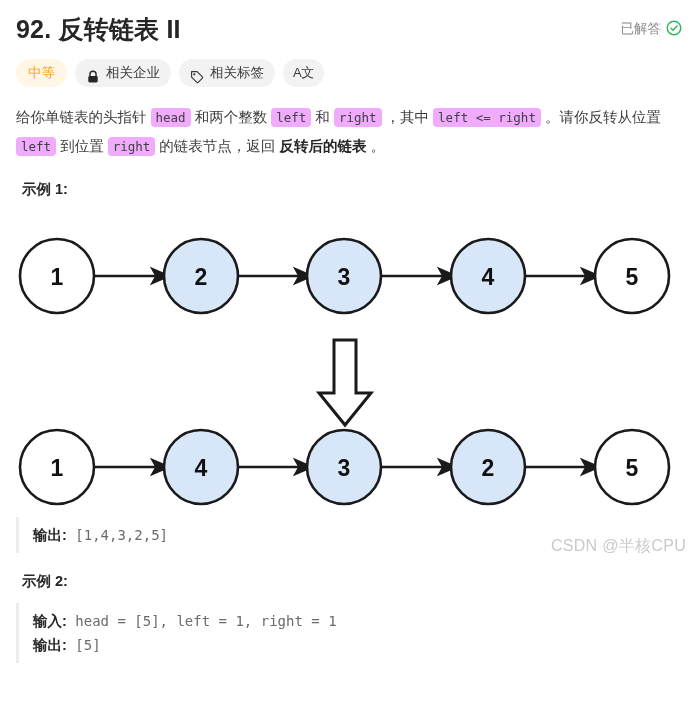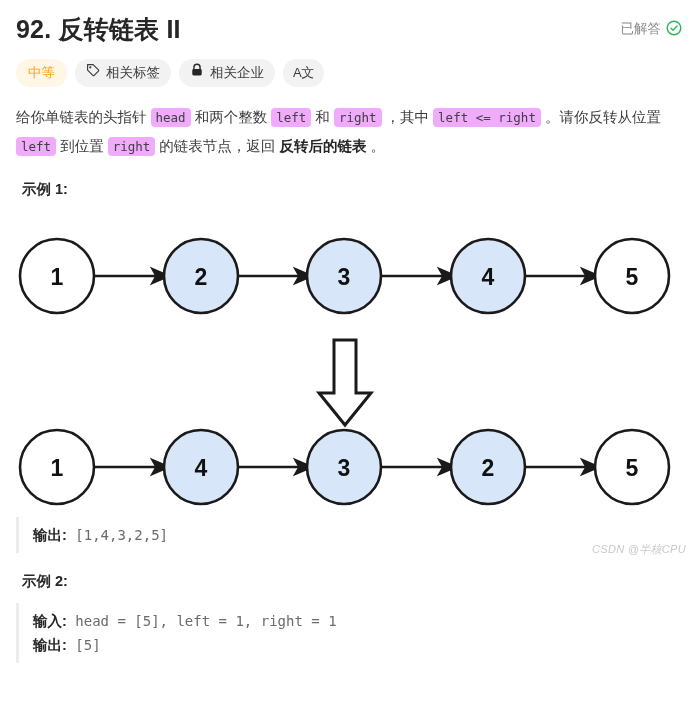--- a/index.html
+++ b/index.html
@@ -64,21 +64,21 @@
   
   .chips-row {
     display: flex;
     align-items: center;
     gap: 8px;
     padding: 13px 16px 0 16px;
     box-sizing: border-box;
   }
   .chip {
     display: inline-flex;
-    align-items: flex-start;
+    align-items: center;
     gap: 6px;
     height: 28px;
     padding: 0 11px;
     border-radius: 14px;
     background: #f2f2f2;
     font-size: 13.5px;
     line-height: 28px;
     color: #3c3c3c;
     box-sizing: border-box;
     cursor: pointer;
@@ -184,25 +184,24 @@
     font-weight: bold;
     color: #262626;
     font-size: 14.5px;
   }
 
   
   .watermark {
     position: absolute;
     right: 12px;
     bottom: 10px;
-    font-size: 11px;
+    font-size: 16px;
     color: #c9c9c9;
     letter-spacing: 0.3px;
     white-space: nowrap;
-    font-style: italic;
   }
 
   .spacer-sm { height: 12px; }
   .spacer-md { height: 18px; }
 </style>
 </head>
 <body>
 
 <div class="page">
 
@@ -220,35 +219,35 @@
   </div>
 
   <div class="chips-row">
     <div class="chip chip-difficulty">
       <span>中等</span>
     </div>
 
     <div class="chip">
       <span class="chip-icon">
         <svg width="14" height="14" viewBox="0 0 16 16">
+          <path d="M4.5 7 V4.9 A3.5 3.5 0 0 1 11.5 4.9 V7" fill="none" stroke="#262626" stroke-width="1.6"></path>
+          <rect x="2.6" y="6.9" width="10.8" height="7.3" rx="1.6" fill="#262626"></rect>
+        </svg>
+      </span>
+      <span>相关企业</span>
+    </div>
+
+    <div class="chip">
+      <span class="chip-icon">
+        <svg width="14" height="14" viewBox="0 0 16 16">
           <path d="M1.8 1.8 H8.1 L14.2 7.9 A1 1 0 0 1 14.2 9.3 L9.3 14.2 A1 1 0 0 1 7.9 14.2 L1.8 8.1 Z" fill="none" stroke="#3c3c3c" stroke-width="1.35" stroke-linejoin="round"></path>
           <circle cx="4.9" cy="4.9" r="1.25" fill="#3c3c3c"></circle>
         </svg>
       </span>
       <span>相关标签</span>
-    </div>
-
-    <div class="chip">
-      <span class="chip-icon">
-        <svg width="14" height="14" viewBox="0 0 16 16">
-          <path d="M4.5 7 V4.9 A3.5 3.5 0 0 1 11.5 4.9 V7" fill="none" stroke="#262626" stroke-width="1.6"></path>
-          <rect x="2.6" y="6.9" width="10.8" height="7.3" rx="1.6" fill="#262626"></rect>
-        </svg>
-      </span>
-      <span>相关企业</span>
     </div>
 
     <div class="chip chip-lang">
       <span>A文</span>
     </div>
   </div>
 
   <div class="description">
     <span>给你单链表的头指针 </span><code class="inline">head</code><span> 和两个整数 </span><code class="inline">left</code><span> 和 </span><code class="inline">right</code><span> ，其中 </span><code class="inline">left &lt;= right</code><span> 。请你反转从位置 </span><code class="inline">left</code><span> 到位置 </span><code class="inline">right</code><span> 的链表节点，返回 </span><span class="bold-text">反转后的链表</span><span> 。</span>
   </div>

